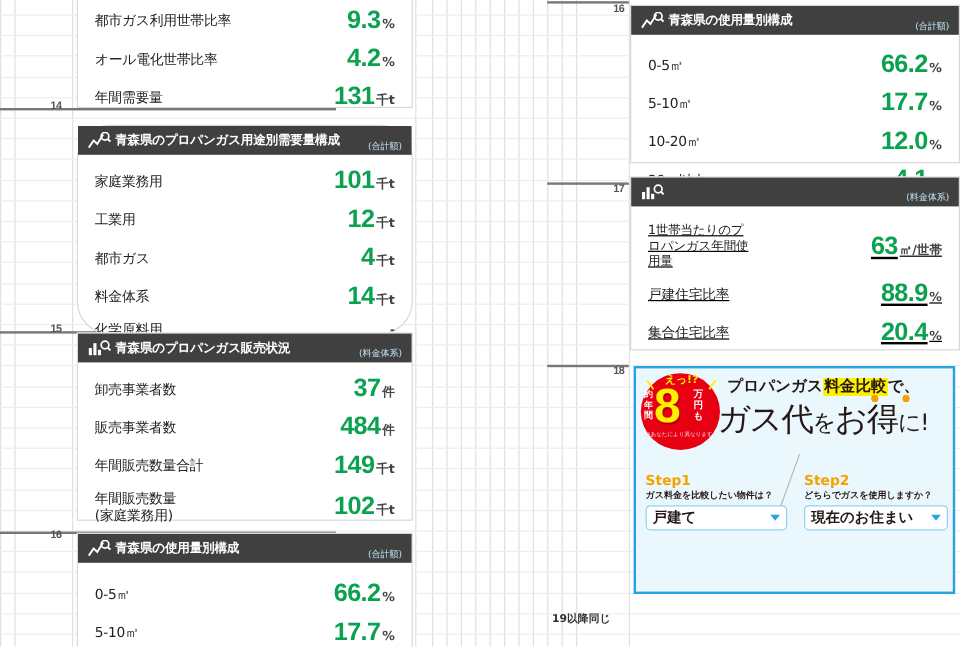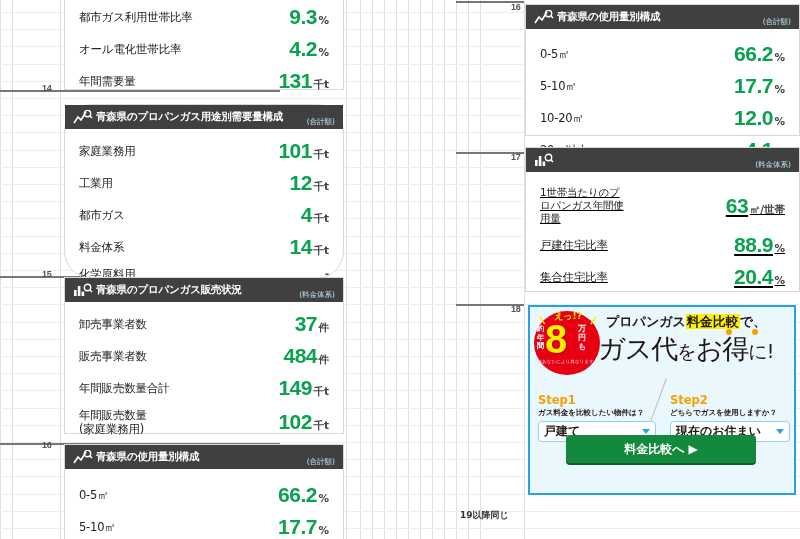--- a/index.html
+++ b/index.html
@@ -440,17 +440,14 @@
       </div>
     </div>
     <div class="bn-step" style="left:140px;width:120px;">
       <div class="bn-steplbl">Step2</div>
       <div class="bn-q">どちらでガスを使用しますか？</div>
       <div class="bn-select">
         <span>現在のお住まい</span>
         <span class="caret"></span>
       </div>
     </div>
-    <div class="bn-cta">
-      <span>料金比較へ ▶</span>
-    </div>
   </div>
 </div>
 
 </body></html>

